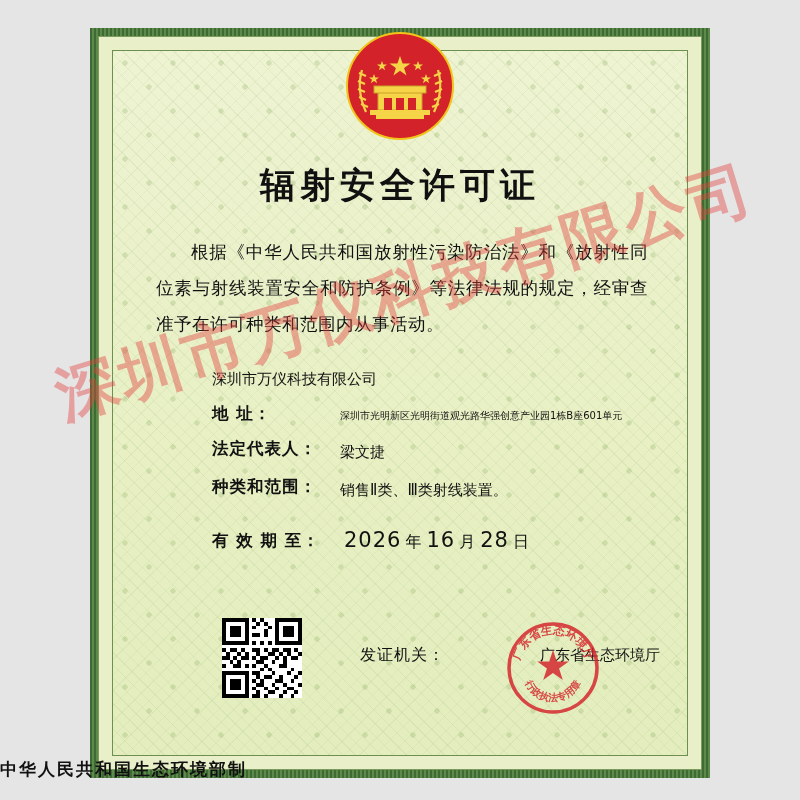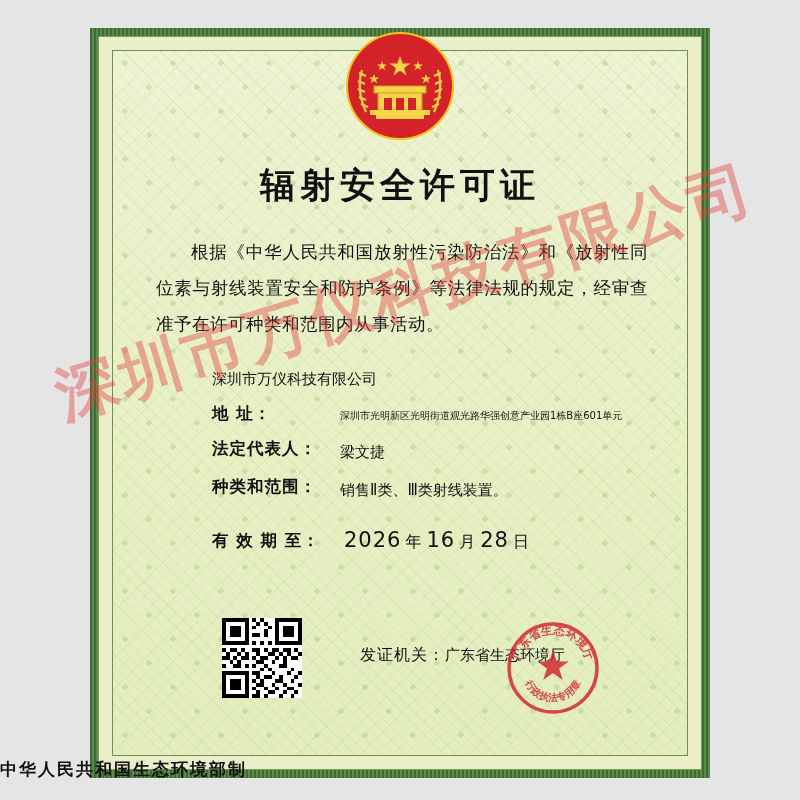--- a/index.html
+++ b/index.html
@@ -173,20 +173,21 @@
     z-index: 5;
   }
   .issuer-row {
     display: flex;
     align-items: baseline;
     margin-bottom: 22px;
     font-family: "DejaVu Serif", "Liberation Serif", serif;
     font-size: 16px;
     letter-spacing: 1px;
     color: #111;
+    justify-content: space-between;
   }
   .issuer-row .lbl { white-space: nowrap; }
   .issuer-row .val {
     font-family: "DejaVu Sans", "Liberation Sans", sans-serif;
     font-size: 15px;
     letter-spacing: 0;
   }
   .issuer-row .val.date { letter-spacing: 1px; }
 
   

